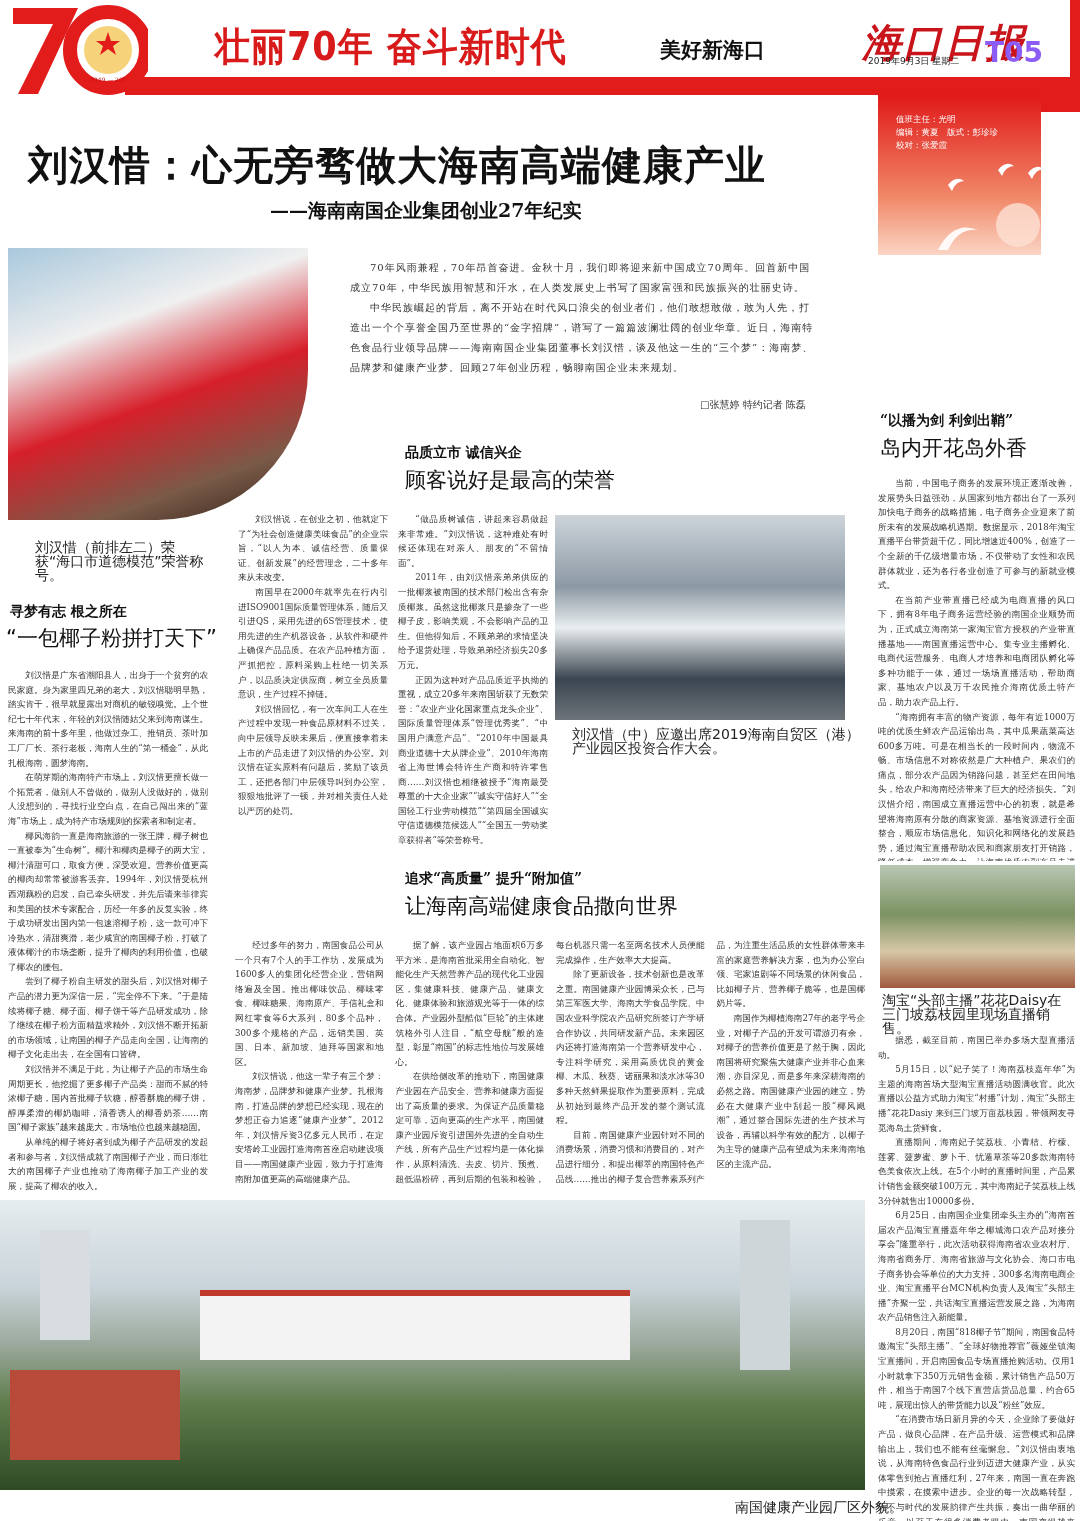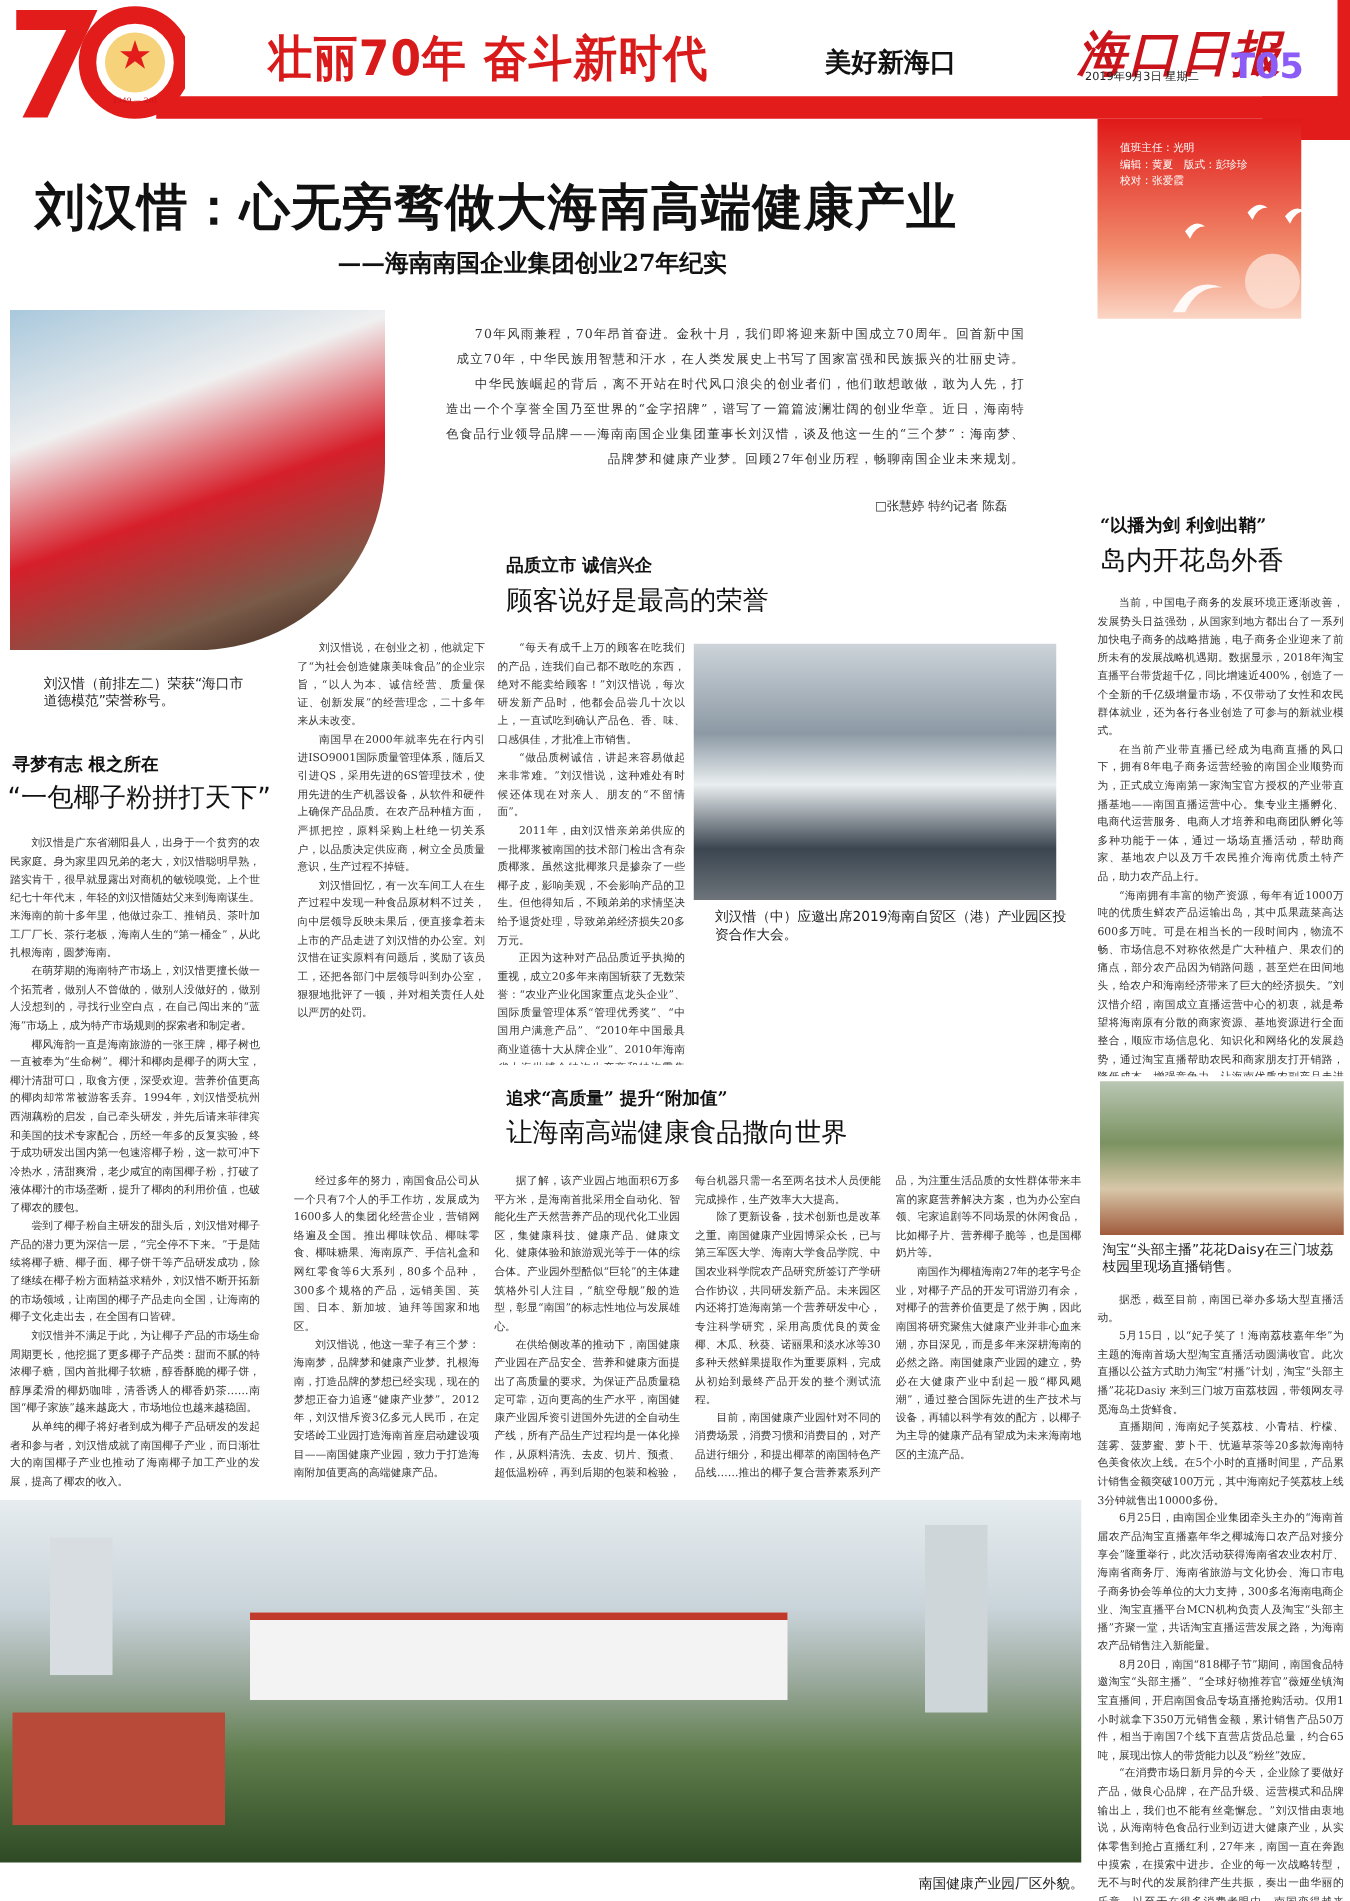--- a/index.html
+++ b/index.html
@@ -16,30 +16,30 @@
   .paper{left:862px;top:16px;font-family:"DejaVu Serif",serif;font-style:italic;font-weight:bold;font-size:39px;color:#c8141a;letter-spacing:2px;}
   .date{left:868px;top:55px;font-family:"DejaVu Sans",sans-serif;font-size:9px;color:#222;}
   .pageno{left:985px;top:36px;font-family:"DejaVu Sans",sans-serif;font-weight:bold;font-size:28px;color:#8b5cf6;text-align:center;}
   
   .edbox{left:878px;top:95px;width:163px;height:160px;background:linear-gradient(#e01919,#f18a6a 65%,#fbd5c5);}
   .edline{font-family:"DejaVu Sans",sans-serif;font-size:8.5px;color:#fff;line-height:13px;}
   
   .title{left:28px;top:138px;font-family:"DejaVu Sans",sans-serif;font-weight:bold;font-size:40px;color:#111;letter-spacing:1px;}
   .subtitle{left:270px;top:198px;font-family:"DejaVu Serif",serif;font-weight:bold;font-size:19px;color:#111;}
   
-  .intro{left:350px;top:258px;width:470px;font-size:10px;line-height:20px;letter-spacing:1px;color:#333;text-align:right;}
+  .intro{left:350px;top:258px;width:470px;font-size:10px;line-height:20px;letter-spacing:1px;color:#333;}
   .intro p{text-indent:2em;}
   .byline{left:700px;top:398px;font-family:"DejaVu Sans",sans-serif;font-size:10px;color:#333;}
   
   .ph{background:#888;overflow:hidden;}
   .ph1{left:8px;top:248px;width:300px;height:272px;border-radius:0 0 150px 0;background:linear-gradient(160deg,#a9c8dc 0%,#f0f0f0 30%,#d61f2a 55%,#7a5a48 80%,#2c1d15);}
   .ph2{left:555px;top:515px;width:290px;height:205px;background:linear-gradient(180deg,#cdd4da 0%,#8c99a4 35%,#e9eef0 55%,#3b4550 80%,#6d747a);}
   .ph3{left:880px;top:865px;width:195px;height:123px;background:linear-gradient(180deg,#b9c7b4,#7b9261 40%,#d7c7a8 70%,#a05a3c);}
   .ph4{left:0;top:1200px;width:865px;height:290px;background:linear-gradient(180deg,#e6ecef 0%,#c9d4da 30%,#9aa99c 50%,#5f7d4c 70%,#2e4a25 100%);}
-  .caption{font-family:"DejaVu Sans",sans-serif;font-size:11px;line-height:14px;color:#222;}
+  .caption{font-family:"DejaVu Sans",sans-serif;font-size:14px;line-height:14px;color:#222;}
   
   .kick{font-family:"DejaVu Serif",serif;font-weight:bold;font-size:14px;color:#111;}
   .head{font-family:"DejaVu Sans",sans-serif;font-size:21px;color:#111;}
   
   .col{font-size:8.6px;line-height:14.6px;color:#333;text-align:justify;}
   .col p{text-indent:2em;}
 </style>
 </head>
 <body>
 
@@ -100,21 +100,20 @@
 </div>
 
 <div class="abs kick" style="left:405px;top:444px;">品质立市 诚信兴企</div>
 <div class="abs head" style="left:405px;top:466px;">顾客说好是最高的荣誉</div>
 <div class="abs col" style="left:238px;top:512px;width:150px;height:340px;overflow:hidden;">
   <p>刘汉惜说，在创业之初，他就定下了“为社会创造健康美味食品”的企业宗旨，“以人为本、诚信经营、质量保证、创新发展”的经营理念，二十多年来从未改变。</p>
   <p>南国早在2000年就率先在行内引进ISO9001国际质量管理体系，随后又引进QS，采用先进的6S管理技术，使用先进的生产机器设备，从软件和硬件上确保产品品质。在农产品种植方面，严抓把控，原料采购上杜绝一切关系户，以品质决定供应商，树立全员质量意识，生产过程不掉链。</p>
   <p>刘汉惜回忆，有一次车间工人在生产过程中发现一种食品原材料不过关，向中层领导反映未果后，便直接拿着未上市的产品走进了刘汉惜的办公室。刘汉惜在证实原料有问题后，奖励了该员工，还把各部门中层领导叫到办公室，狠狠地批评了一顿，并对相关责任人处以严厉的处罚。</p>
 </div>
 <div class="abs col" style="left:398px;top:512px;width:150px;height:340px;overflow:hidden;">
-  <p>“每天有成千上万的顾客在吃我们的产品，连我们自己都不敢吃的东西，绝对不能卖给顾客！”刘汉惜说，每次研发新产品时，他都会品尝几十次以上，一直试吃到确认产品色、香、味、口感俱佳，才批准上市销售。</p>
   <p>“做品质树诚信，讲起来容易做起来非常难。”刘汉惜说，这种难处有时候还体现在对亲人、朋友的“不留情面”。</p>
   <p>2011年，由刘汉惜亲弟弟供应的一批椰浆被南国的技术部门检出含有杂质椰浆。虽然这批椰浆只是掺杂了一些椰子皮，影响美观，不会影响产品的卫生。但他得知后，不顾弟弟的求情坚决给予退货处理，导致弟弟经济损失20多万元。</p>
   <p>正因为这种对产品品质近乎执拗的重视，成立20多年来南国斩获了无数荣誉：“农业产业化国家重点龙头企业”、国际质量管理体系“管理优秀奖”、“中国用户满意产品”、“2010年中国最具商业道德十大从牌企业”、2010年海南省上海世博会特许生产商和特许零售商……刘汉惜也相继被授予“海南最受尊重的十大企业家”“诚实守信好人”“全国轻工行业劳动模范”“第四届全国诚实守信道德模范候选人”“全国五一劳动奖章获得者”等荣誉称号。</p>
 </div>
 <div class="abs ph ph2"></div>
 <div class="abs caption" style="left:572px;top:727px;width:290px;">刘汉惜（中）应邀出席2019海南自贸区（港）产业园区投资合作大会。</div>
 
 <div class="abs kick" style="left:405px;top:870px;">追求“高质量” 提升“附加值”</div>
 <div class="abs head" style="left:405px;top:892px;">让海南高端健康食品撒向世界</div>
 <div class="abs col" style="left:235px;top:938px;width:630px;height:262px;overflow:hidden;column-count:4;column-gap:12px;">

